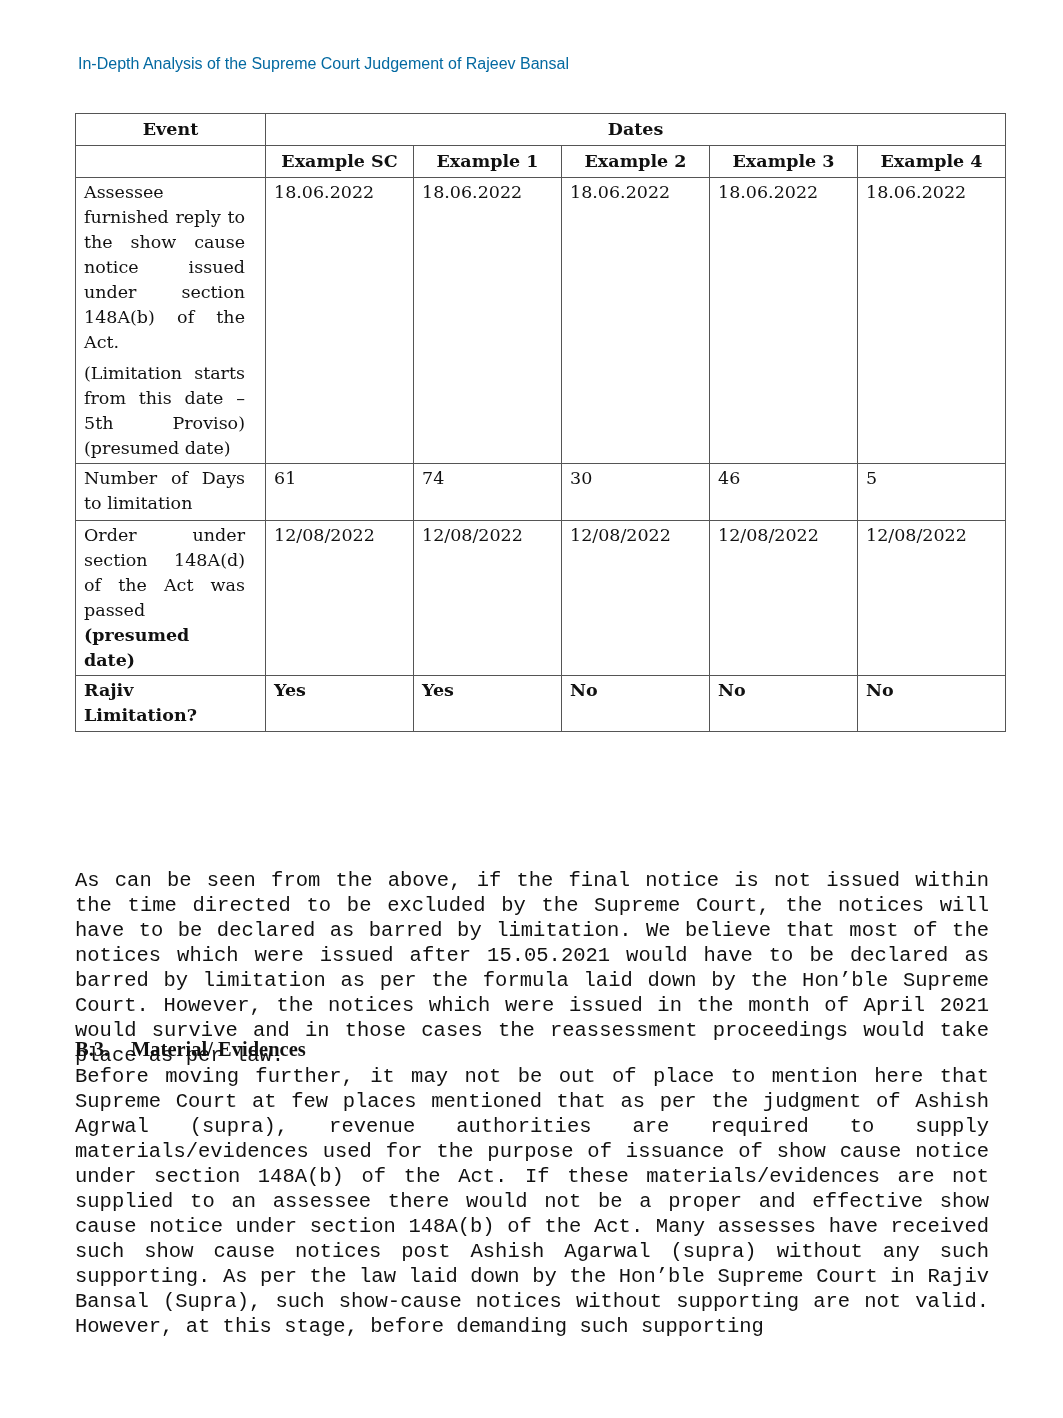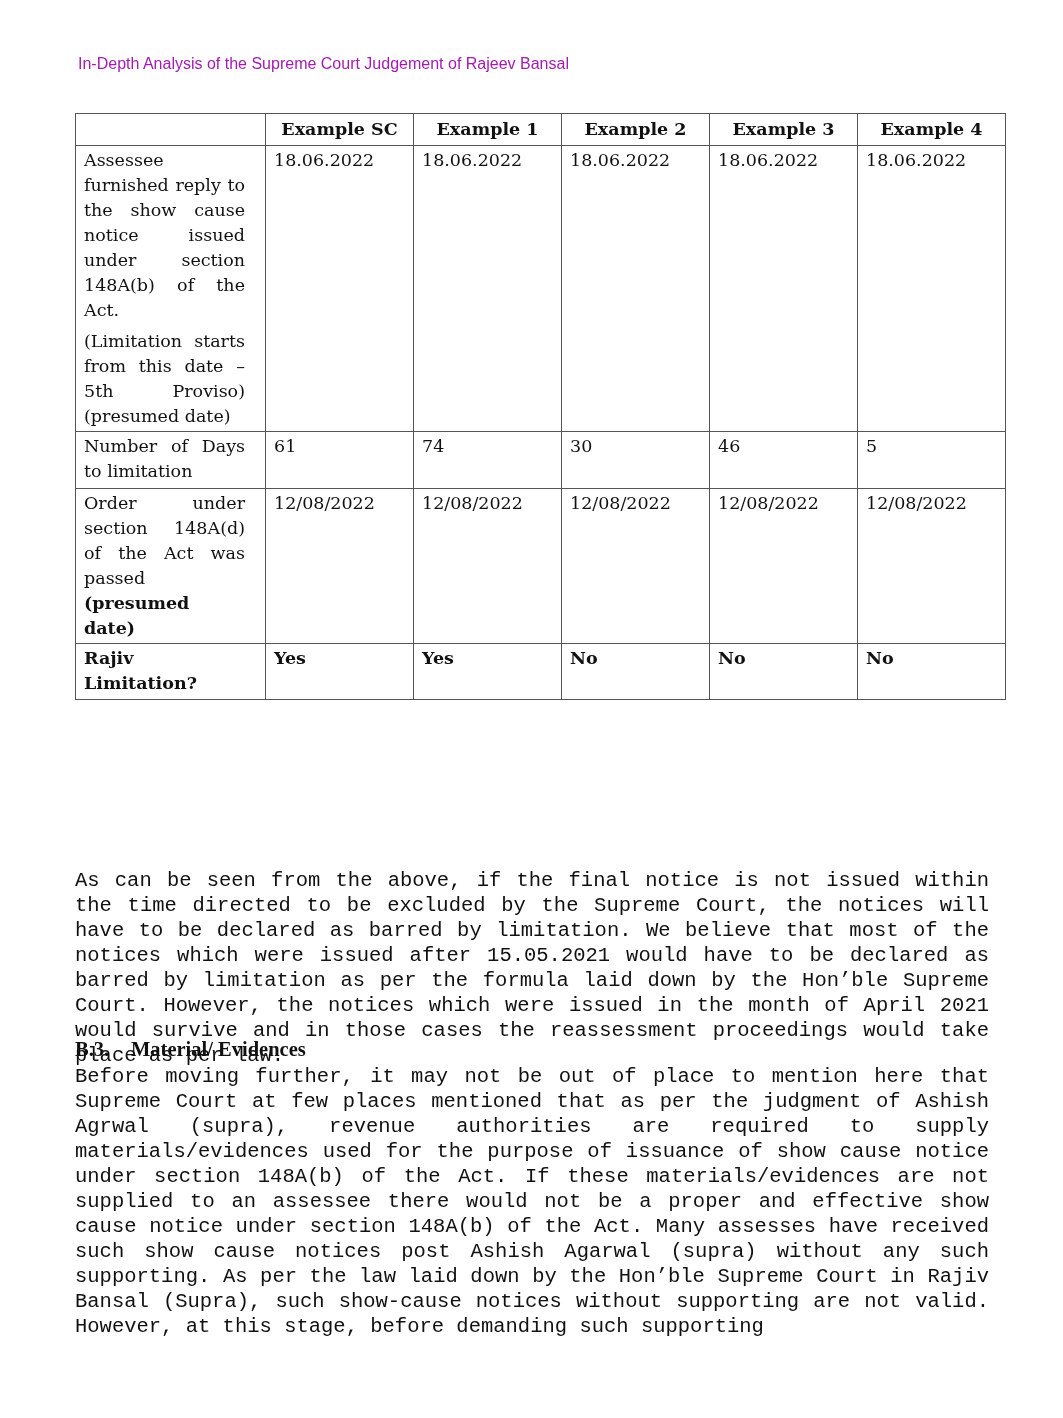--- a/index.html
+++ b/index.html
@@ -1,19 +1,19 @@
 <!DOCTYPE html>
 <html><head>
 <meta charset="utf-8">
 <style>
   html, body { margin: 0; padding: 0; background: #ffffff; }
   body { width: 1063px; height: 1418px; position: relative; overflow: hidden; color: #111; }
   .running-header {
     position: absolute; left: 78px; top: 55px;
-    font-family: "Liberation Sans", sans-serif; font-size: 16px; color: #a21caf;
+    font-family: "Liberation Sans", sans-serif; font-size: 16px; color: #0369a1;
   }
   table.events {
     position: absolute; left: 75px; top: 113px; width: 924px;
     border-collapse: collapse; table-layout: fixed;
     font-family: "DejaVu Serif", serif; font-size: 17.5px; line-height: 25px;
   }
   table.events td, table.events th {
     border: 1.5px solid #555; vertical-align: top; padding: 2px 20px 2px 8px;
   }
   table.events th { font-weight: bold; text-align: center; padding: 3px 6px; }
@@ -43,20 +43,24 @@
 <table class="events">
   <colgroup>
       <col class="c0">
       <col class="c">
       <col class="c">
       <col class="c">
       <col class="c">
       <col class="c">
     </colgroup>
   <tbody>
+      <tr>
+    <th>Event</th>
+    <th colspan="5">Dates</th>
+  </tr>
   <tr>
     <th></th>
     <th>Example SC</th>
     <th>Example 1</th>
     <th>Example 2</th>
     <th>Example 3</th>
     <th>Example 4</th>
   </tr>
   <tr style="height:238px">
     <td class="evt">

